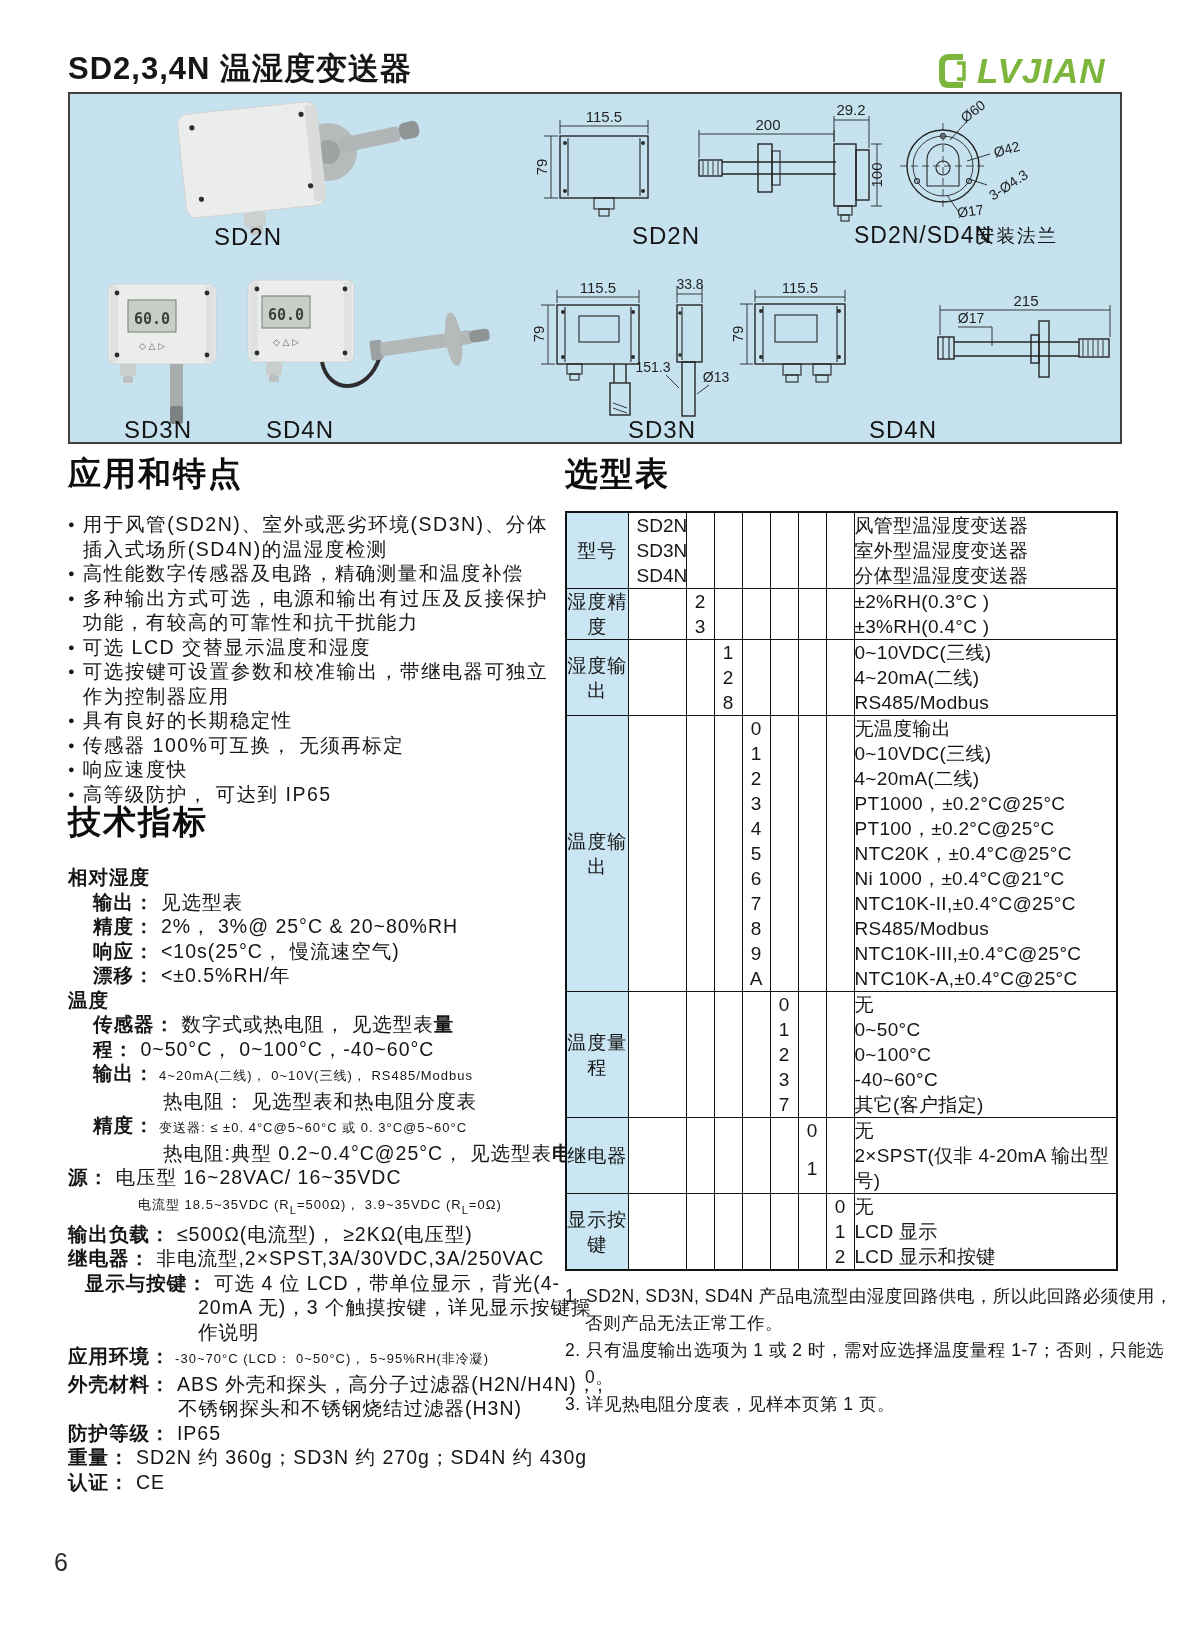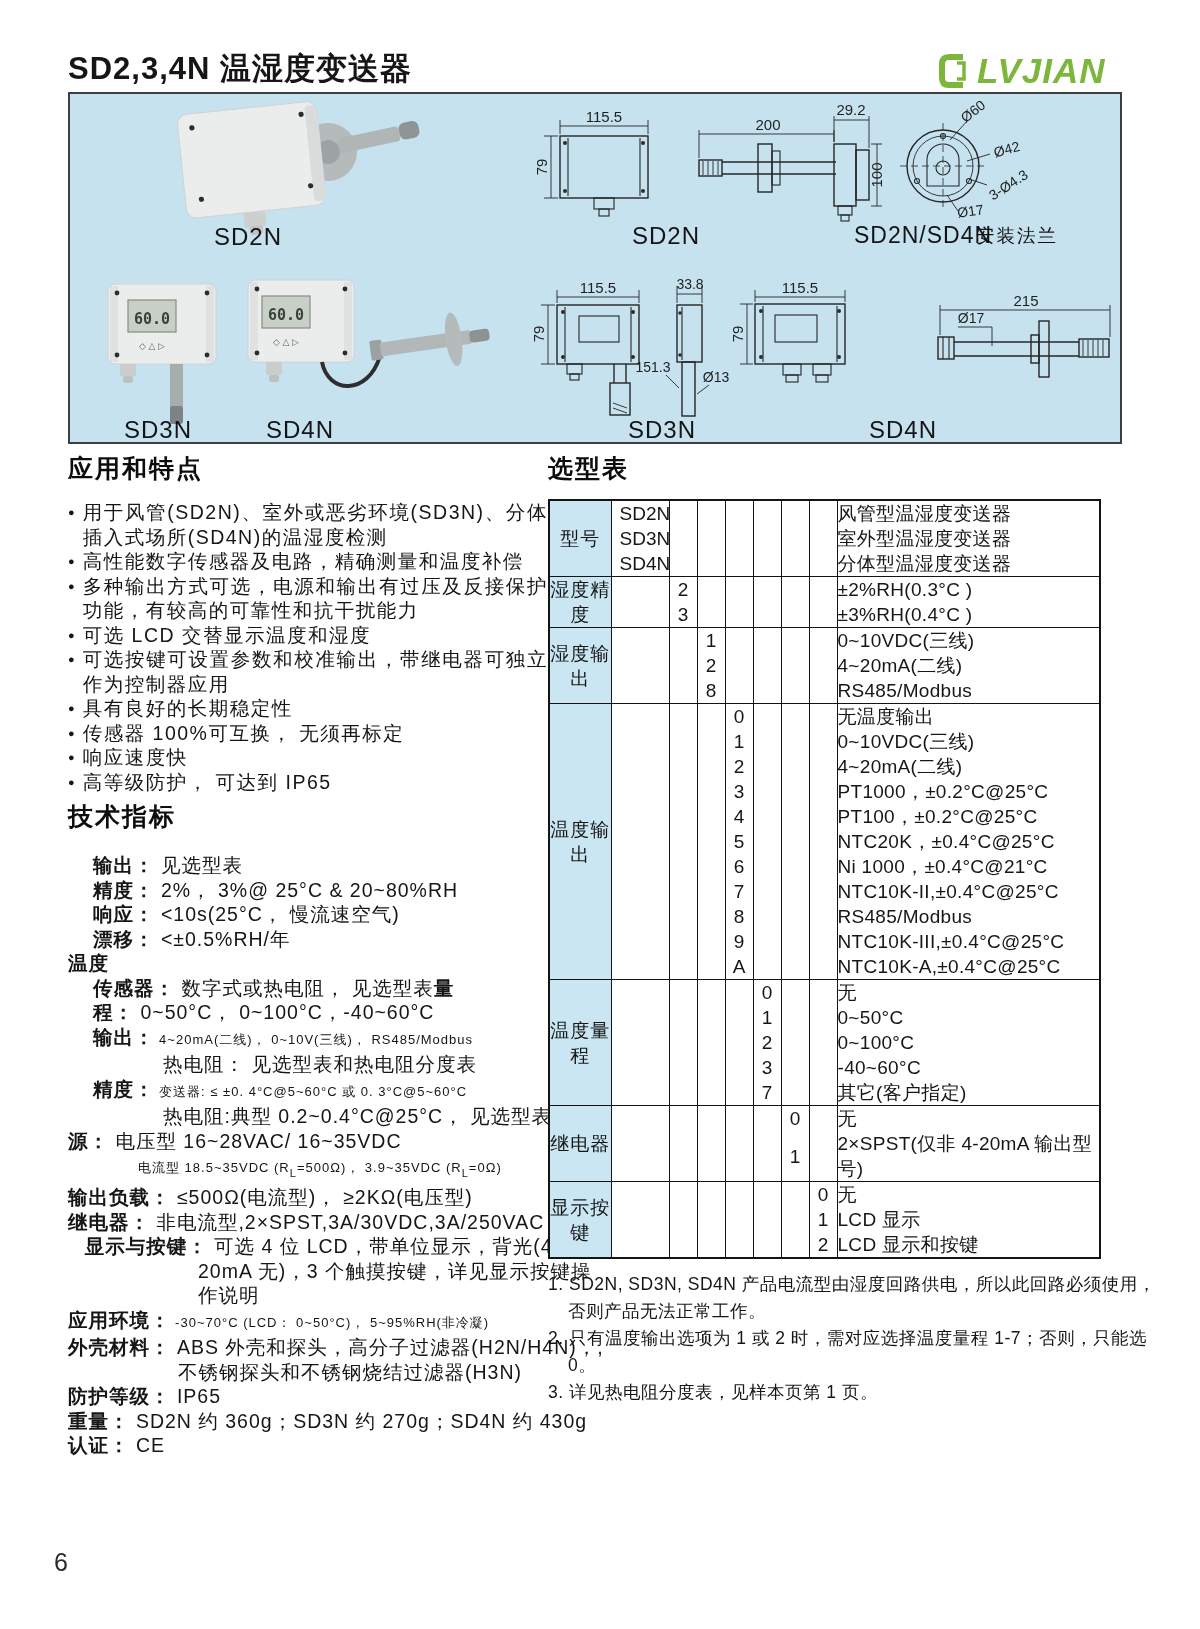--- a/index.html
+++ b/index.html
@@ -11,37 +11,37 @@
   html,body{margin:0;padding:0;background:#ffffff;}
   .page{position:relative;width:1200px;height:1629px;background:#fff;overflow:hidden;
         font-family:"Liberation Sans","DejaVu Sans",sans-serif;color:var(--ink);}
   .title{position:absolute;left:68px;top:48px;font-size:31px;font-weight:bold;letter-spacing:1px;}
   .logo{position:absolute;left:935px;top:50px;display:flex;align-items:center;}
   .logo-text{font-size:35px;font-weight:bold;font-style:italic;color:var(--green);letter-spacing:1px;}
   .panel{position:absolute;left:68px;top:92px;width:1054px;height:352px;background:var(--panel-bg);
          border:2px solid #3f3f3f;box-sizing:border-box;}
   .panel svg{display:block;}
 
-  h2.sec{font-size:25px;font-weight:bold;margin:0;letter-spacing:2px;color:#0d0d0d;}
+  h2.sec{font-size:33px;font-weight:bold;margin:0;letter-spacing:2px;color:#0d0d0d;}
 
   .features{position:absolute;left:68px;top:452px;width:480px;}
   .feat-list{margin-top:15px;}
   .feat{display:flex;align-items:flex-start;}
   .dot{font-size:11px;line-height:24.5px;margin-right:8px;flex:0 0 auto;}
   .feat-text{font-size:19.5px;line-height:24.5px;letter-spacing:1.5px;text-align:justify;flex:1;}
 
   .specs{position:absolute;left:68px;top:800px;width:492px;}
   .spec-list{margin-top:20px;}
   .sline{font-size:19.5px;line-height:24.5px;letter-spacing:1px;white-space:nowrap;}
   .sline .b{font-weight:bold;}
   .sline .sm{font-size:13px;}
   .sline sub{font-size:11px;}
   .shead{font-weight:bold;}
 
-  .selection{position:absolute;left:548px;top:452px;width:620px;}
+  .selection{position:absolute;left:565px;top:452px;width:620px;}
   table.sel{border-collapse:collapse;table-layout:fixed;width:551px;margin-top:14px;
             border:2px solid #141414;}
   table.sel tbody{border-top:1.5px solid #141414;}
   table.sel td{border-left:1.4px solid #141414;padding:0;font-size:19px;line-height:25px;
                vertical-align:middle;overflow:hidden;}
   td.lbl{background:var(--label-bg);text-align:center;font-size:20px;line-height:25px;padding:0 4px;letter-spacing:1px;}
   td.code{text-align:center;}
   td.code.model{text-align:left;padding-left:8px;}
   td.desc{text-align:left;padding-left:10px;letter-spacing:0.3px;}
   .notes{margin-top:12px;width:618px;}
@@ -343,20 +343,21 @@
         <div class="feat">
           <span class="dot">●</span>
           <span class="feat-text">高等级防护， 可达到 IP65</span>
         </div>
       </div>
   </div>
 
   <div class="specs">
     <h2 class="sec">技术指标</h2>
     <div class="spec-list" id="specs-list">
+        <div class="sline shead" style="padding-left: 0px;"><span class="b">相对湿度</span></div>
         <div class="sline" style="padding-left: 25px;"><span class="b">输出：</span><span>  见选型表</span></div>
         <div class="sline" style="padding-left: 25px;"><span class="b">精度：</span><span>  2%，  3%@ 25°C &amp; 20~80%RH</span></div>
         <div class="sline" style="padding-left: 25px;"><span class="b">响应：</span><span>  &lt;10s(25°C，  慢流速空气)</span></div>
         <div class="sline" style="padding-left: 25px;"><span class="b">漂移：</span><span>  &lt;±0.5%RH/年</span></div>
         <div class="sline shead" style="padding-left: 0px;"><span class="b">温度</span></div>
         <div class="sline" style="padding-left: 25px;"><span class="b">传感器：</span><span>  数字式或热电阻，  见选型表</span><span class="b">量</span></div>
         <div class="sline" style="padding-left: 25px;"><span class="b">程：</span><span>  0~50°C，  0~100°C，-40~60°C</span></div>
         <div class="sline" style="padding-left: 25px;"><span class="b">输出：</span><span class="sm">  4~20mA(二线)，  0~10V(三线)，  RS485/Modbus</span></div>
         <div class="sline" style="padding-left: 95px;"><span>热电阻：  见选型表和热电阻分度表</span></div>
         <div class="sline" style="padding-left: 25px;"><span class="b">精度：</span><span class="sm">  变送器: ≤ ±0. 4°C@5~60°C 或 0. 3°C@5~60°C</span></div>

